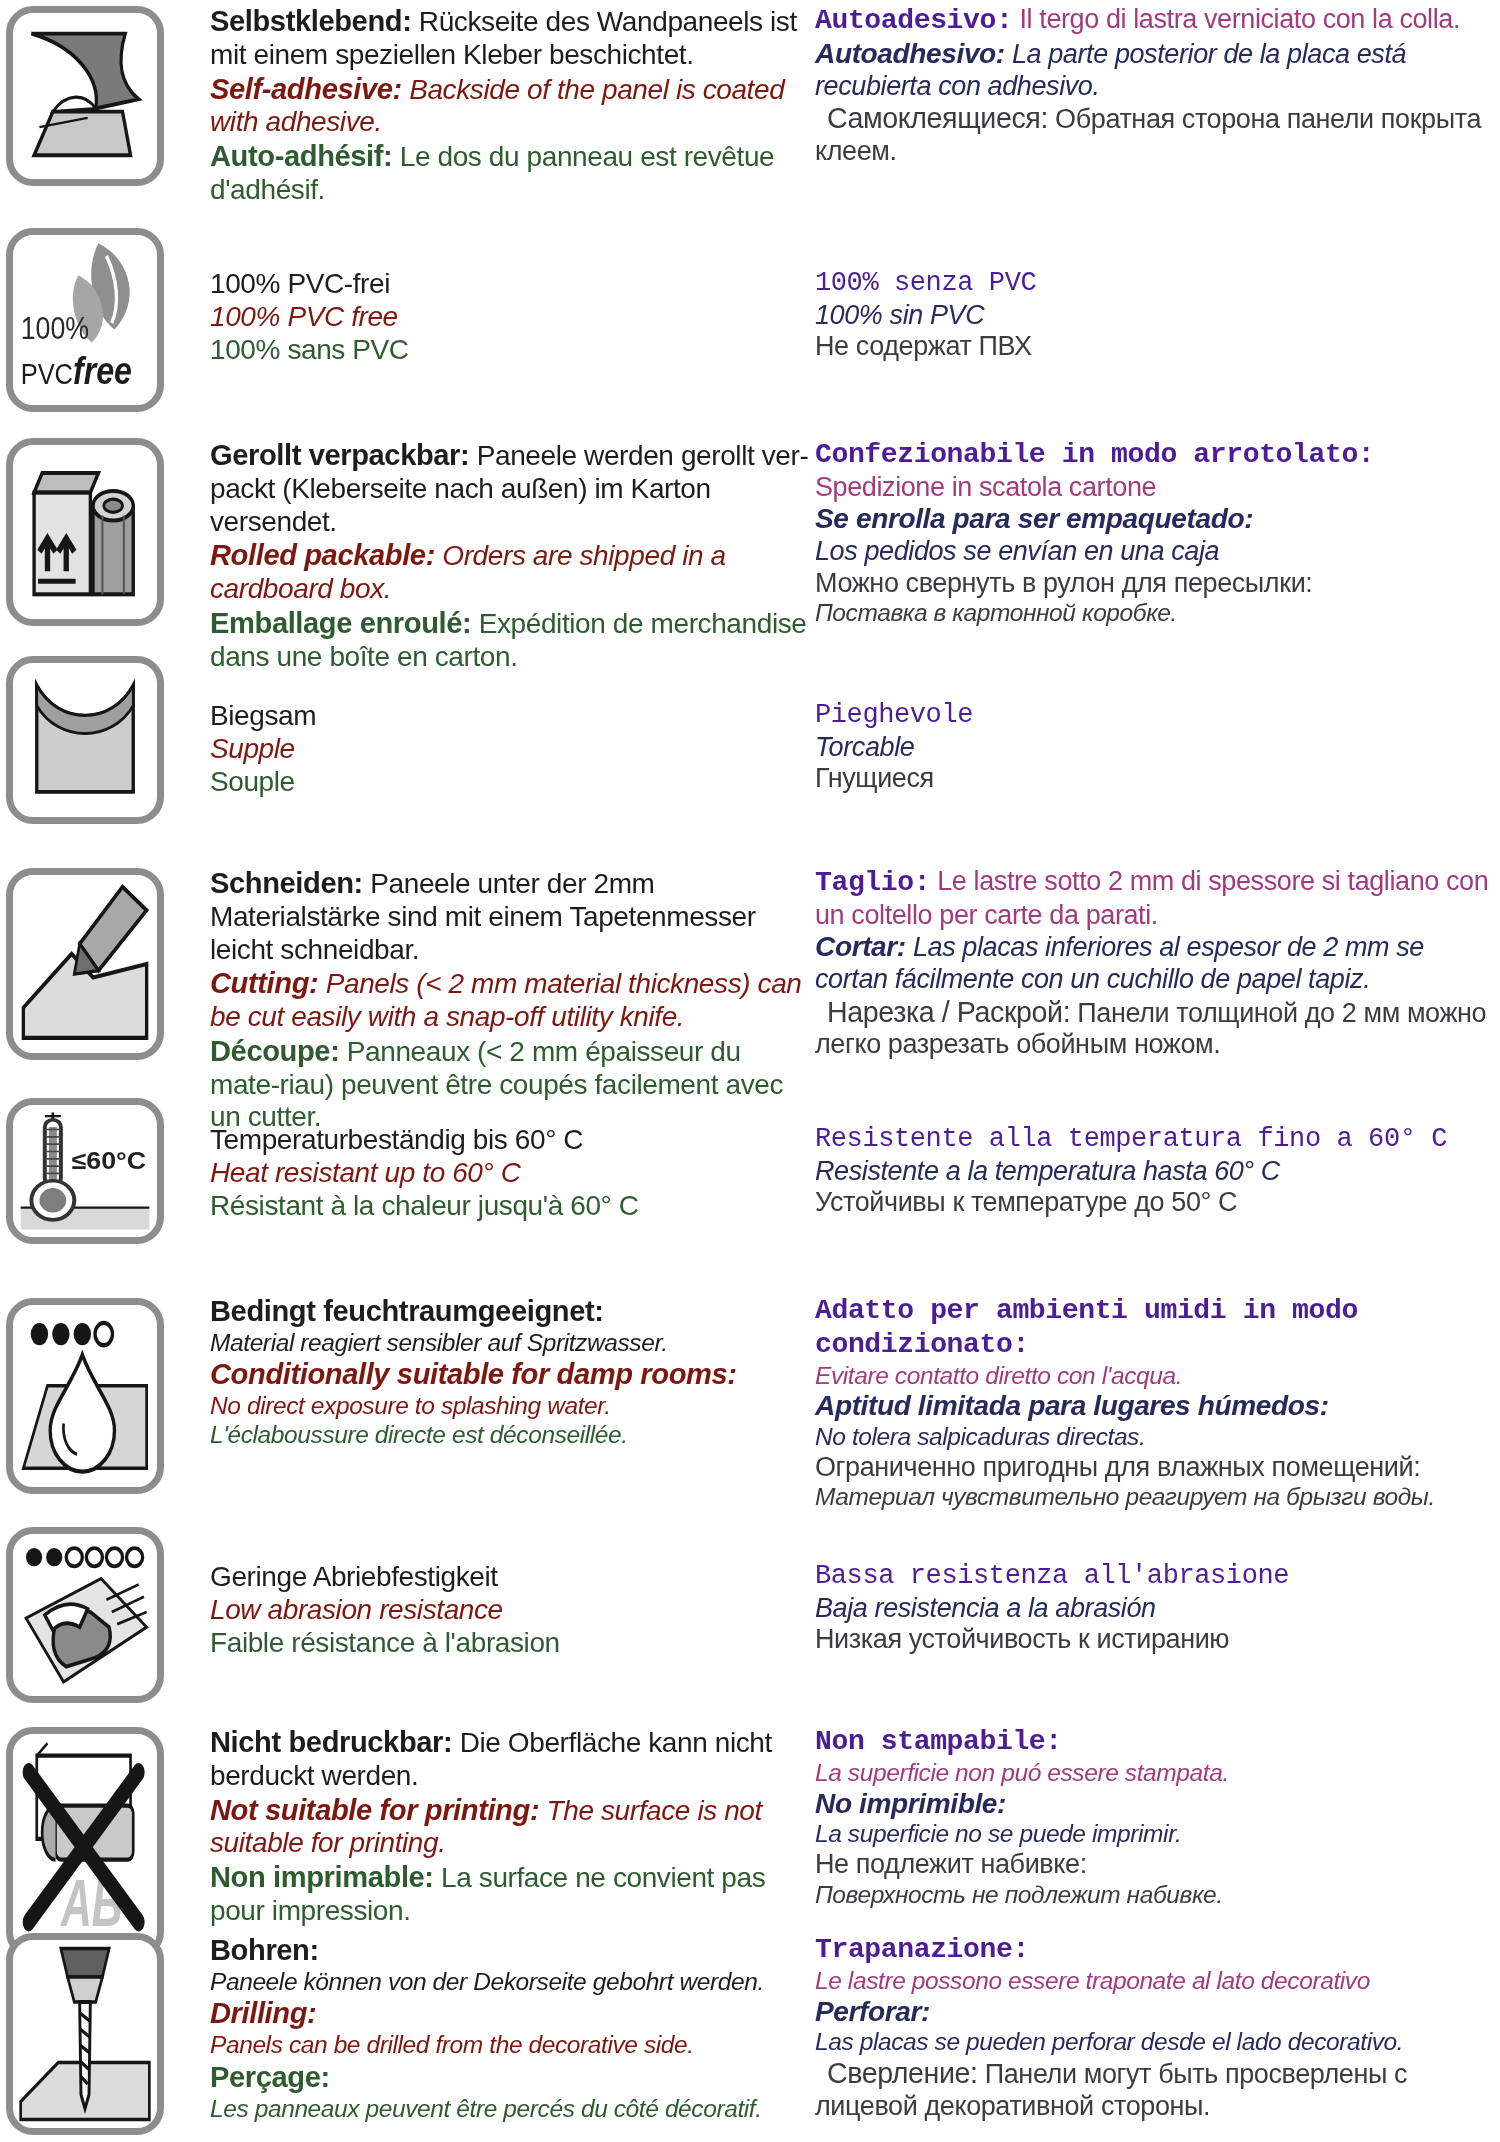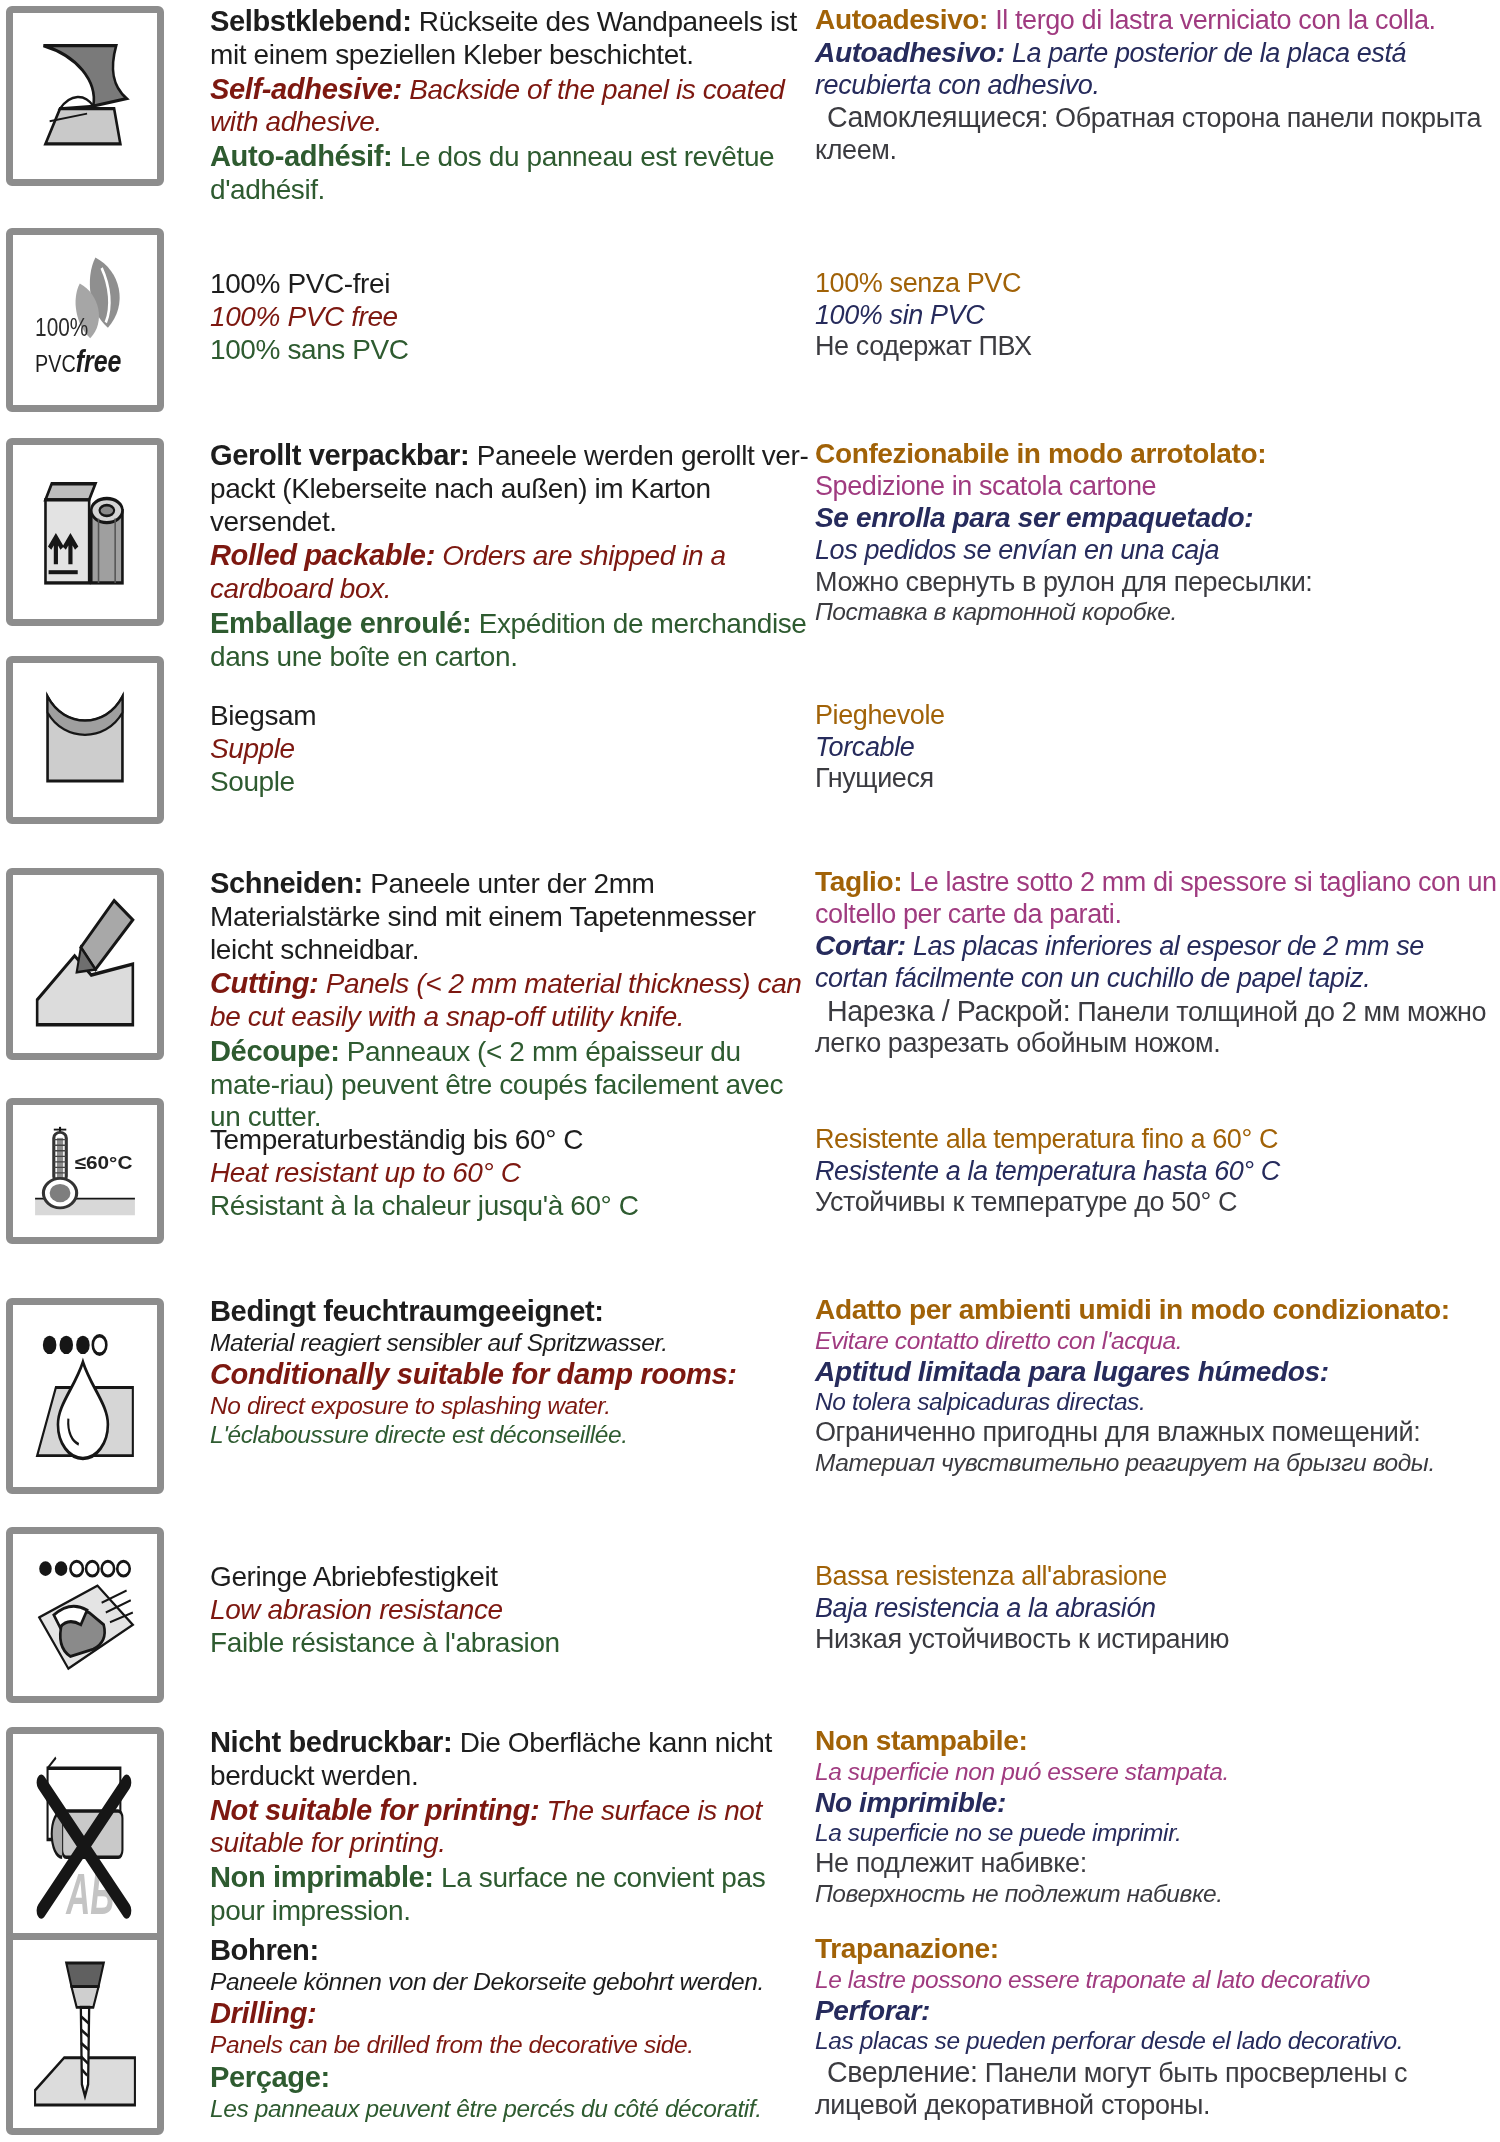--- a/index.html
+++ b/index.html
@@ -2,22 +2,22 @@
 <html><head>
 <meta charset="utf-8">
 <style>
   html,body{margin:0;padding:0;background:#ffffff;}
   body{width:1500px;min-height:2142px;font-family:"Liberation Sans",sans-serif;}
   .sheet{width:1500px;}
   .row{display:flex;align-items:flex-start;box-sizing:border-box;}
   .r1{height:222px}.r2{height:208px}.r3{height:220px}.r4{height:212px}.r5{height:220px}
   .r6{height:210px}.r7{height:235px}.r8{height:196px}.r9{height:210px}.r10{height:212px}
   .icon-cell{width:170px;flex:none;padding-left:6px;box-sizing:border-box;}
-  .icon-box{width:158px;border:7px solid #8d8d8d;border-radius:6px;background:#fff;
-            box-sizing:border-box;overflow:hidden;padding:20px;}
+  .icon-box{width:158px;border:7px solid #8d8d8d;border-radius:27px;background:#fff;
+            box-sizing:border-box;overflow:hidden;padding:5px;}
   .icon-box svg{width:100%;height:100%;display:block;}
   .r1 .icon-box{height:180px;margin-top:6px}
   .r2 .icon-box{height:184px;margin-top:6px}
   .r3 .icon-box{height:188px;margin-top:8px}
   .r4 .icon-box{height:168px;margin-top:6px}
   .r5 .icon-box{height:192px;margin-top:6px}
   .r6 .icon-box{height:146px;margin-top:16px}
   .r7 .icon-box{height:196px;margin-top:6px}
   .r8 .icon-box{height:176px;margin-top:0px}
   .r9 .icon-box{height:232px;margin-top:4px}
@@ -30,21 +30,21 @@
   .r7 .col{padding-top:2px}.r8 .col{padding-top:34px}.r9 .col{padding-top:2px}
   .r10 .col{padding-top:0px}
   .line{font-size:28px;line-height:1.17;letter-spacing:-0.4px;}
   .col-right .line{font-size:27px;}
   .line.sm{font-size:24.5px;font-style:italic;}
   .lead{font-weight:700;font-size:1.04em;}
   .de{color:#1d1d1d;}
   .en{color:#7d1810;font-style:italic;}
   .fr{color:#2e5b30;}
   .it{color:#a03b80;}
-  .it .lead,.it.solo{color:#a16207;}
+  .it .lead,.it.solo{color:#4c1d95;font-family:Liberation Mono, monospace;}
   .es{color:#262b5c;font-style:italic;}
   .ru{color:#3b3b40;}
   .ru .lead{font-weight:400;font-size:1.06em;margin-left:12px;}
   svg text{font-family:"Liberation Sans",sans-serif;}
 </style>
 </head>
 <body>
 
 <div class="sheet">
 

